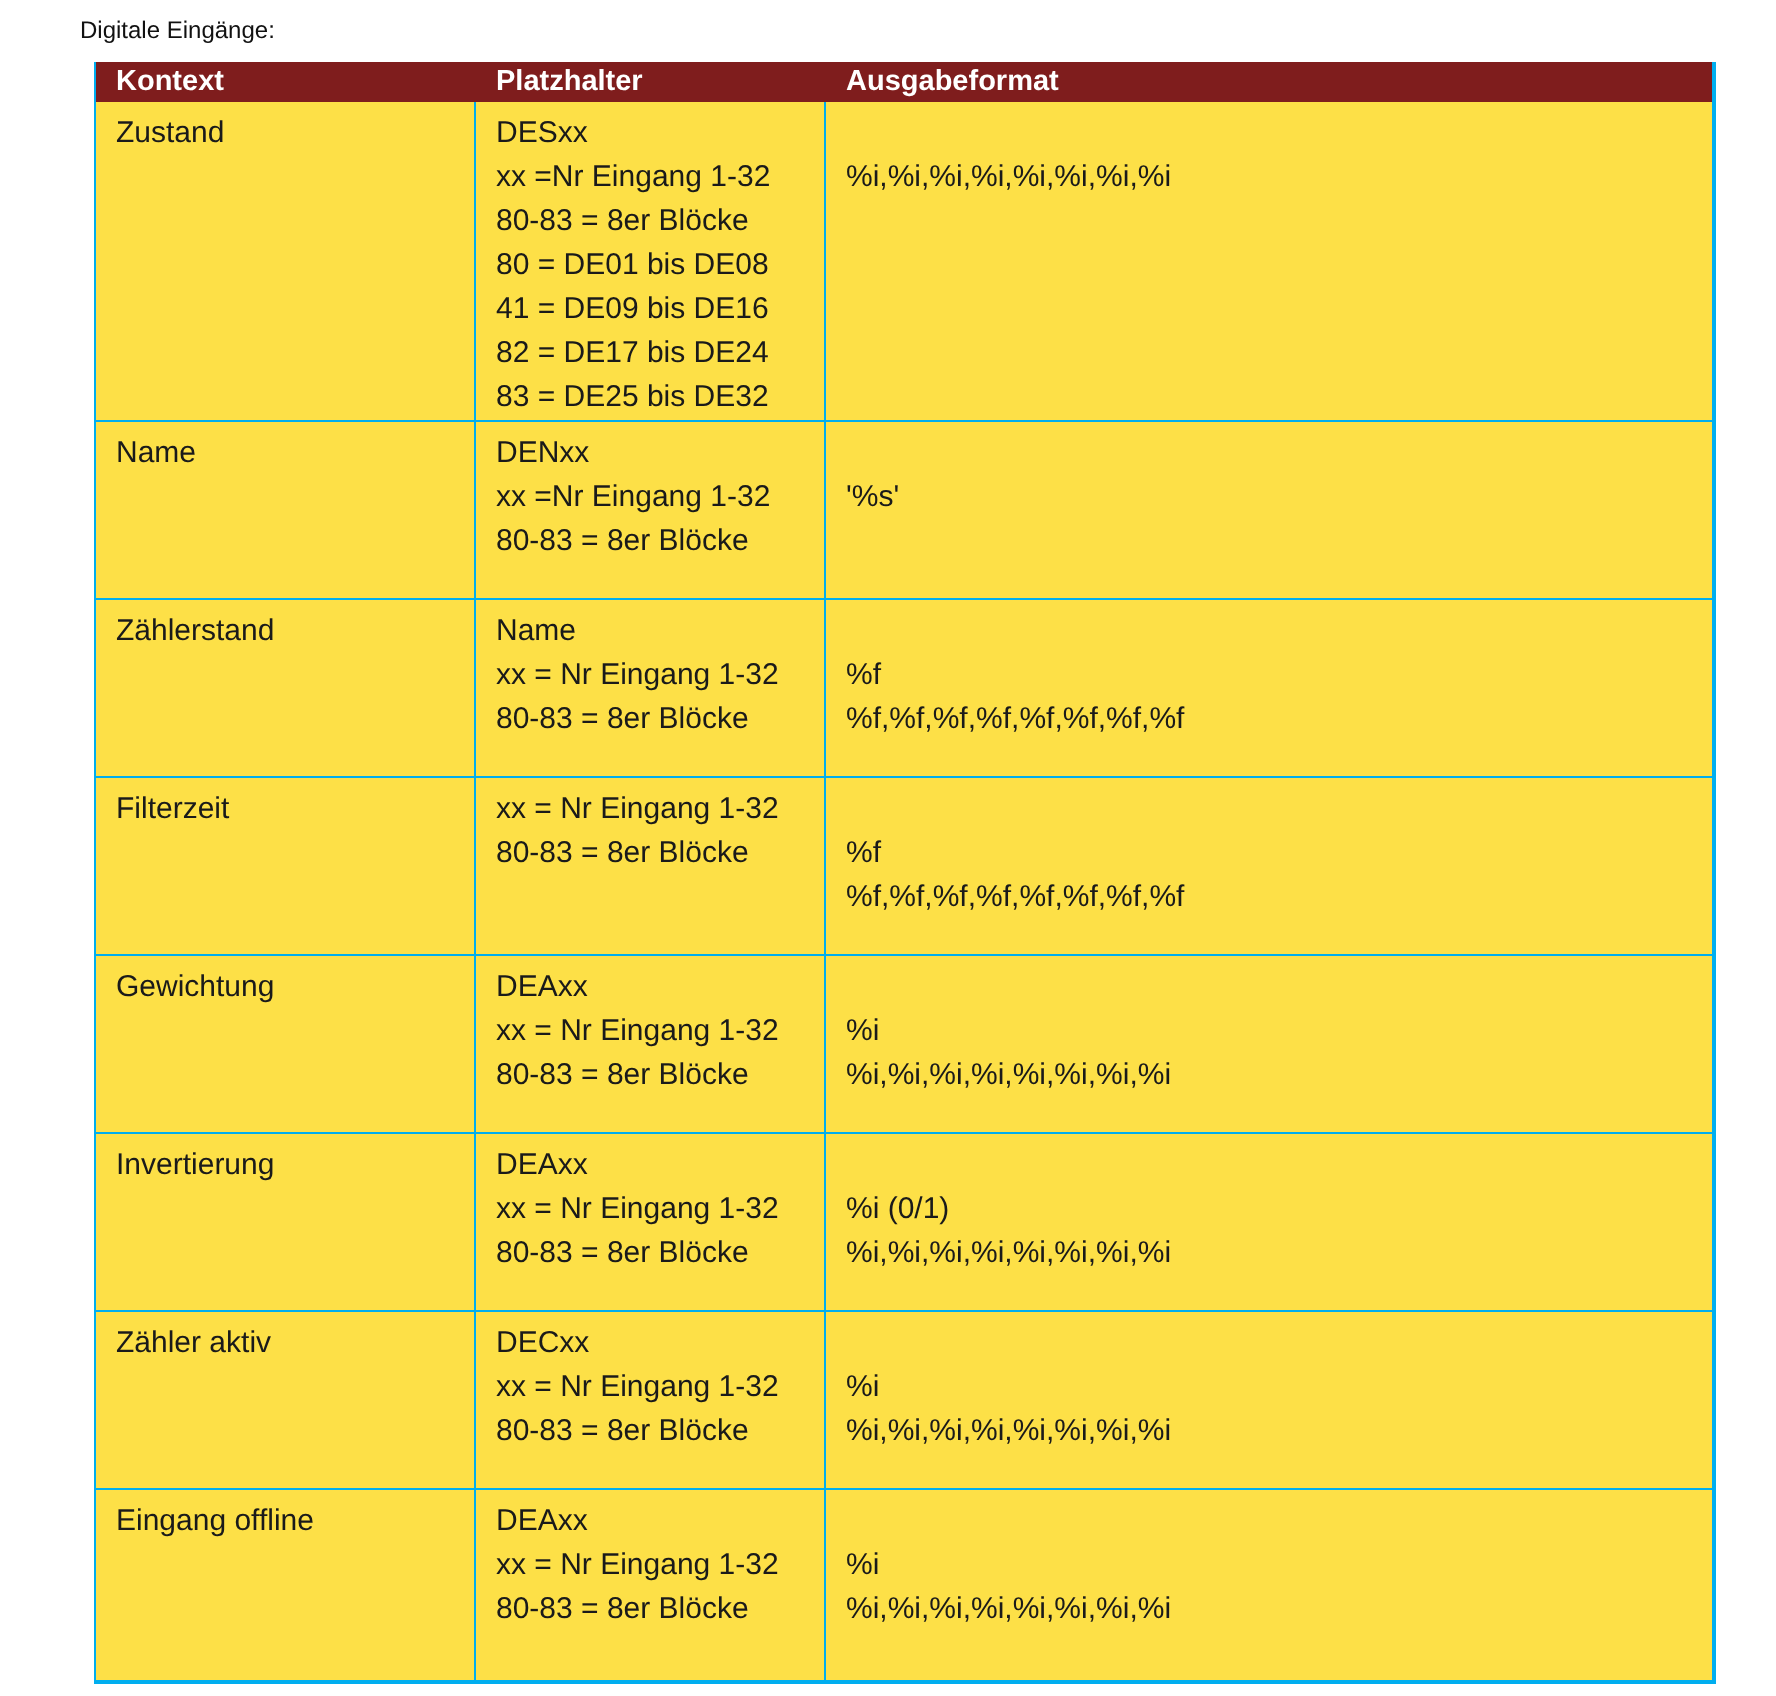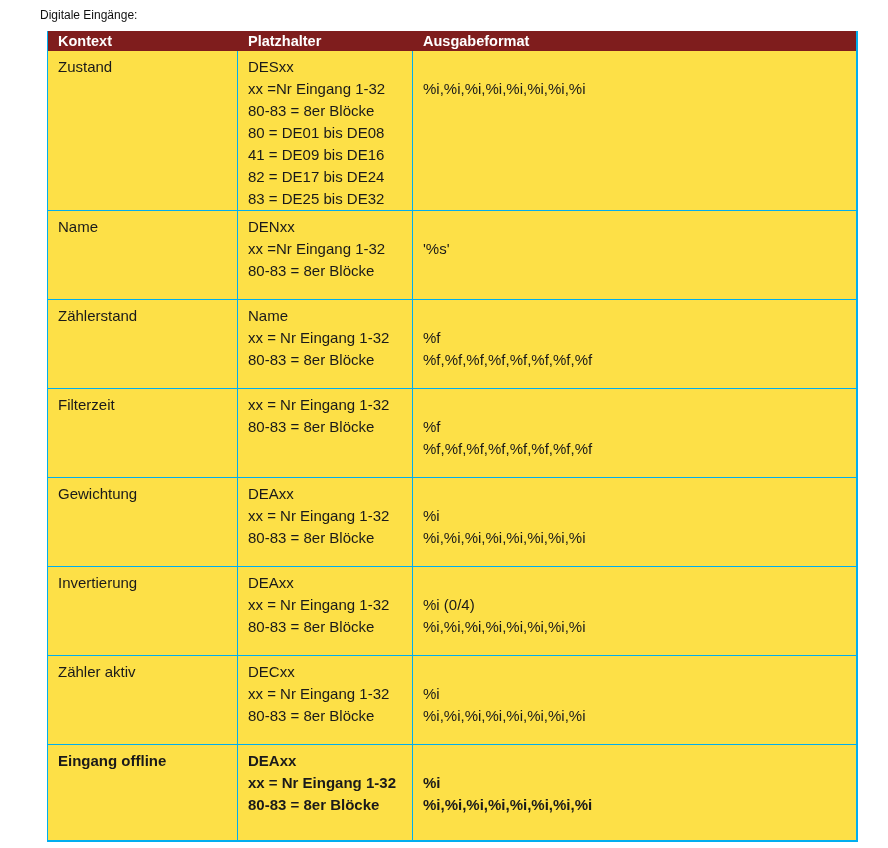--- a/index.html
+++ b/index.html
@@ -45,21 +45,21 @@
     color: #ffffff;
     white-space: pre;
   }
   .row {
     display: flex;
     border-bottom: 1px solid #00aeef;
     min-height: 88px;
     background: #fde047;
   }
   .row.r-first { min-height: 156px; }
-  .row.r-last  { min-height: 95px; border-bottom: none; font-weight: bold; }
+  .row.r-last  { min-height: 95px; border-bottom: none; }
   .cell {
     box-sizing: border-box;
     padding: 5px 8px 0 10px;
   }
   .c1 { width: 190px; }
   .c2 { width: 175px; }
   .c3 { flex: 1; }
   .cell.c1, .cell.c2 { border-right: 1px solid #00aeef; }
   .line {
     height: 22px;
@@ -162,21 +162,21 @@
           <div class="cell c1">
             <div class="line">Invertierung</div>
           </div>
           <div class="cell c2">
             <div class="line">DEAxx</div>
             <div class="line">xx = Nr Eingang 1-32</div>
             <div class="line">80-83 = 8er Blöcke</div>
           </div>
           <div class="cell c3">
             <div class="line">&nbsp;</div>
-            <div class="line">%i (0/4)</div>
+            <div class="line">%i (0/1)</div>
             <div class="line">%i,%i,%i,%i,%i,%i,%i,%i</div>
           </div>
         </div>
         <div class="row">
           <div class="cell c1">
             <div class="line">Zähler aktiv</div>
           </div>
           <div class="cell c2">
             <div class="line">DECxx</div>
             <div class="line">xx = Nr Eingang 1-32</div>

